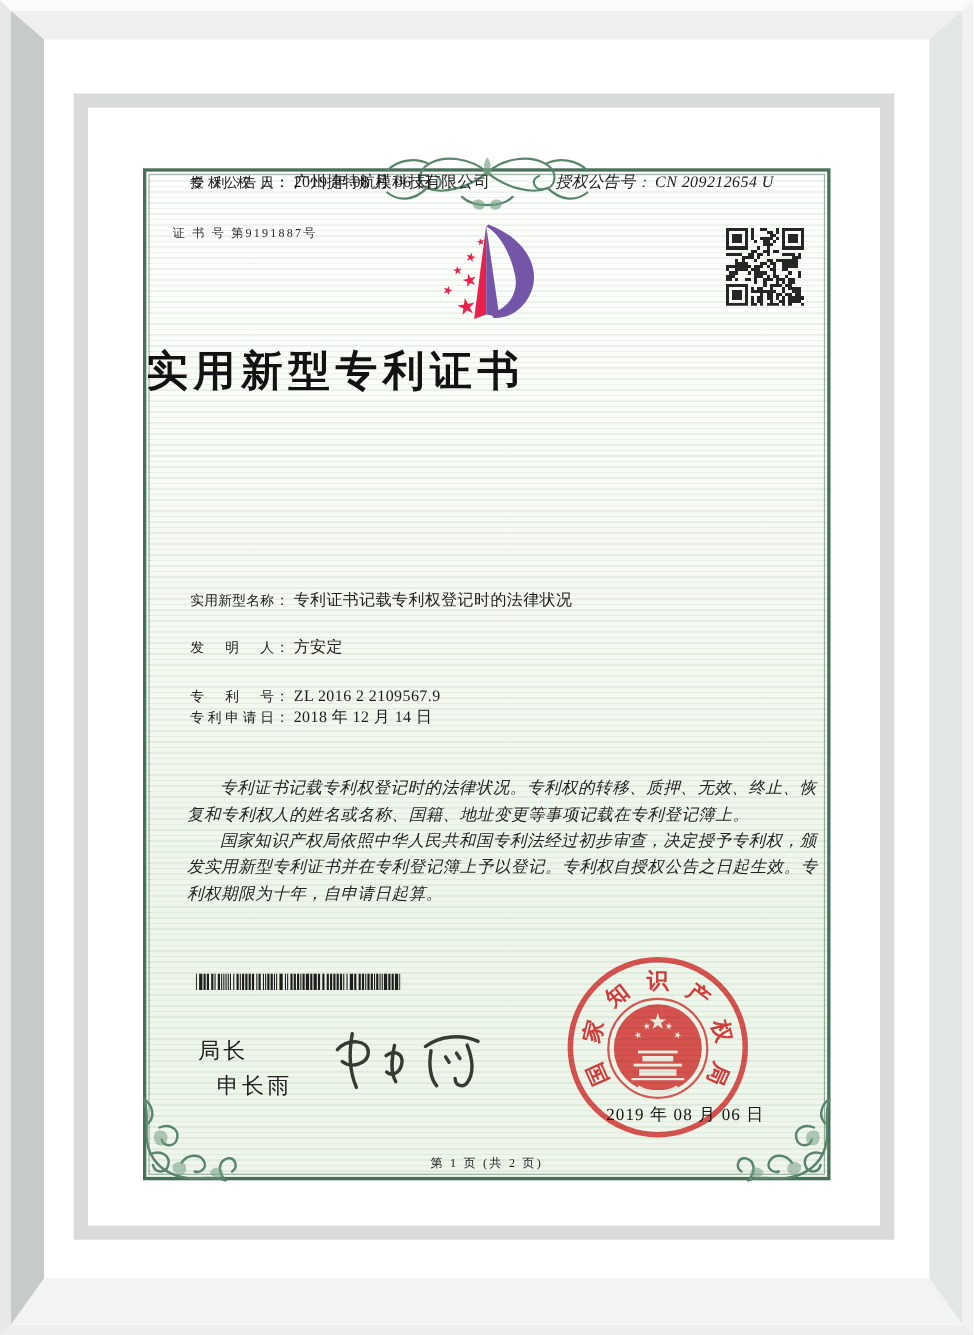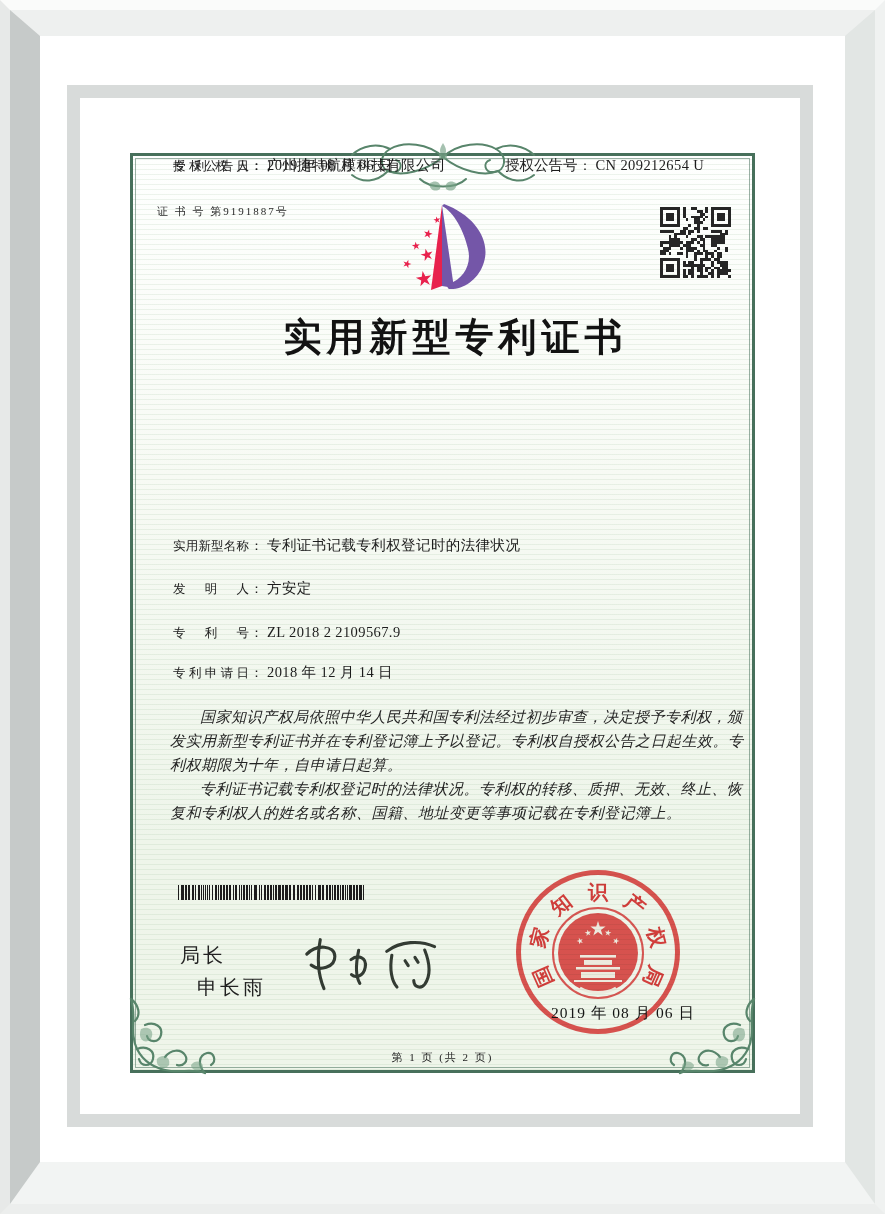--- a/index.html
+++ b/index.html
@@ -17,32 +17,32 @@
   
   .cert-box{position:absolute;left:50px;top:55px;width:625px;height:920px;box-sizing:border-box;
             border:3px solid #47705b;
             background:
               repeating-linear-gradient(0deg, rgba(122,168,122,.13) 0 1px, rgba(255,255,255,0) 1px 5px),
               linear-gradient(180deg,#fefffe 0%,#f7faf4 35%,#eef5ea 75%,#eff5ea 100%);}
   .inner-line{position:absolute;inset:2px;border:1px solid rgba(71,112,91,.55);pointer-events:none;}
   .cert-no{position:absolute;left:24px;top:48px;font-size:11px;letter-spacing:2px;color:#2a2a2a;}
   .logo{position:absolute;left:263px;top:46px;width:110px;height:96px;}
   .qr{position:absolute;left:527px;top:51px;width:71px;height:71px;}
-  .title{position:absolute;left:13px;top:156px;width:100%;text-align:center;
+  .title{position:absolute;left:0;top:156px;width:100%;text-align:left;
          font-size:38px;font-weight:700;letter-spacing:5px;color:#121212;}
   
   .frow{position:absolute;left:40px;font-size:14.5px;white-space:nowrap;color:#1c1c1c;}
   .frow:nth-of-type(1){top:248px}.frow:nth-of-type(2){top:295px}.frow:nth-of-type(3){top:338px}
   .frow:nth-of-type(4){top:380px}.frow:nth-of-type(5){top:423px}.frow:nth-of-type(6){top:468px}
-  .frow:nth-of-type(7){top:507px}
+  .frow:nth-of-type(7){top:486px}
   .flabel{display:inline-block;width:76px;font-size:12.5px;text-align:justify;text-align-last:justify;
           text-justify:inter-character;vertical-align:baseline;color:#222;}
   .fcolon{display:inline-block;margin:0 4px 0 1px;font-size:13px;}
   .fvalue{font-size:14.5px;letter-spacing:.4px;}
-  .grant2{position:absolute;left:332px;top:0;white-space:nowrap;}
+  .grant2{position:absolute;left:332px;top:0;white-space:nowrap;font-style:italic;}
   
   .paras{position:absolute;left:37px;top:549px;width:575px;}
   .paras p{margin:0;text-indent:2em;font-size:15px;line-height:24px;font-style:italic;
            letter-spacing:.5px;color:#242424;}
   
   .barcode{position:absolute;left:45px;top:729px;width:186px;height:15px;}
   .dir-title{position:absolute;left:47px;top:786px;font-size:20px;letter-spacing:3px;
              font-family:"Liberation Sans","DejaVu Sans",sans-serif;color:#222;}
   .dir-name{position:absolute;left:64px;top:818px;font-size:20px;letter-spacing:3px;
             font-family:"Liberation Sans","DejaVu Sans",sans-serif;color:#222;}
@@ -470,38 +470,38 @@
 
         <div class="title">实用新型专利证书</div>
 
         <div class="frow">
           <span class="flabel">实用新型名称</span><span class="fcolon">：</span><span class="fvalue">专利证书记载专利权登记时的法律状况</span>
         </div>
         <div class="frow">
           <span class="flabel">发明人</span><span class="fcolon">：</span><span class="fvalue">方安定</span>
         </div>
         <div class="frow">
-          <span class="flabel">专利号</span><span class="fcolon">：</span><span class="fvalue">ZL 2018 2 2109567.9</span>
+          <span class="flabel">专利号</span><span class="fcolon">：</span><span class="fvalue">ZL 2016 2 2109567.9</span>
         </div>
         <div class="frow">
           <span class="flabel">专利申请日</span><span class="fcolon">：</span><span class="fvalue">2018 年 12 月 14 日</span>
         </div>
         <div class="frow">
           <span class="flabel">专利权人</span><span class="fcolon">：</span><span class="fvalue">广州捷特航模科技有限公司</span>
         </div>
         <div class="frow">
           <span class="flabel">授权公告日</span><span class="fcolon">：</span><span class="fvalue">2019 年 08 月 06 日</span>
           <span class="grant2">
             <span>授权公告号</span><span class="fcolon">：</span><span class="fvalue">CN 209212654 U</span>
           </span>
         </div>
 
         <div class="paras">
+          <p>专利证书记载专利权登记时的法律状况。专利权的转移、质押、无效、终止、恢复和专利权人的姓名或名称、国籍、地址变更等事项记载在专利登记簿上。</p>
           <p>国家知识产权局依照中华人民共和国专利法经过初步审查，决定授予专利权，颁发实用新型专利证书并在专利登记簿上予以登记。专利权自授权公告之日起生效。专利权期限为十年，自申请日起算。</p>
-          <p>专利证书记载专利权登记时的法律状况。专利权的转移、质押、无效、终止、恢复和专利权人的姓名或名称、国籍、地址变更等事项记载在专利登记簿上。</p>
         </div>
 
         <svg class="barcode" id="barcode-svg" viewBox="0 0 186 15" preserveAspectRatio="none">
             <rect x="0" y="0" width="1" height="15" fill="#1d1d1d"></rect>
             <rect x="3" y="0" width="3" height="15" fill="#1d1d1d"></rect>
             <rect x="7" y="0" width="2" height="15" fill="#1d1d1d"></rect>
             <rect x="10" y="0" width="2" height="15" fill="#1d1d1d"></rect>
             <rect x="14" y="0" width="2" height="15" fill="#1d1d1d"></rect>
             <rect x="17" y="0" width="1" height="15" fill="#1d1d1d"></rect>
             <rect x="20" y="0" width="2" height="15" fill="#1d1d1d"></rect>

